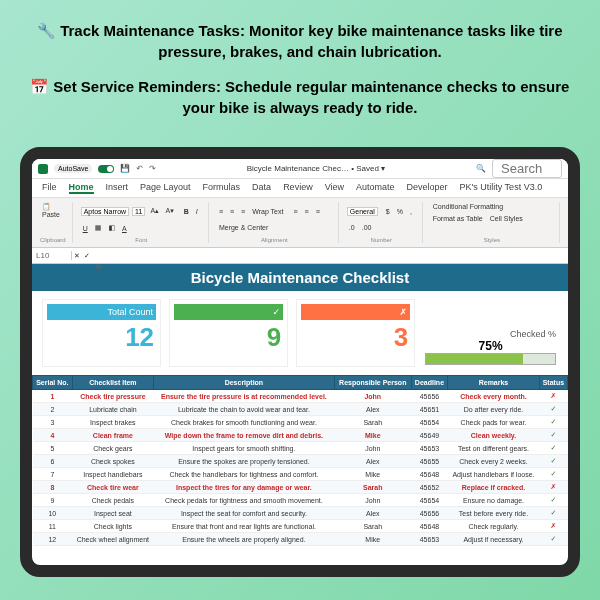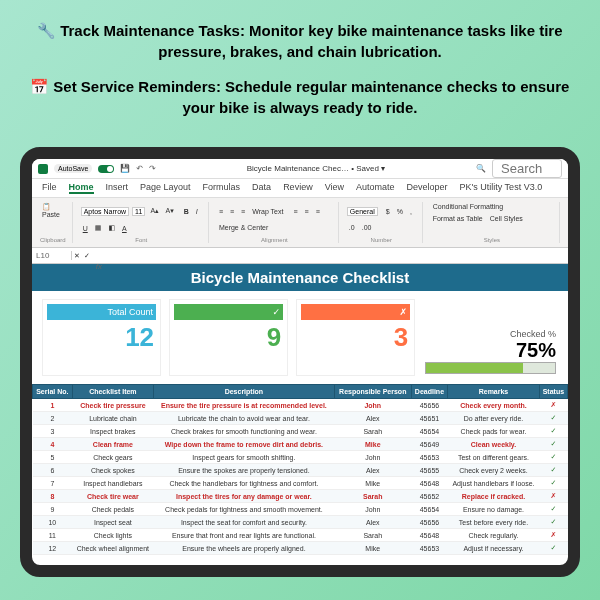--- a/index.html
+++ b/index.html
@@ -33,21 +33,21 @@
 .banner { background:#1e6b8c; color:#fff; text-align:center; font-size:15px; font-weight:bold; padding:5px; }
 .cards { display:flex; justify-content:space-around; padding:8px 10px; background:#fff; gap:8px; }
 .card { flex:1; text-align:right; border:1px solid #eee; padding:4px; }
 .card-h { font-size:9px; padding:3px; color:#fff; }
 .card-v { font-size:26px; font-weight:bold; padding:2px; }
 .c-total .card-h { background:#3bb4d8; } .c-total .card-v { color:#3bb4d8; }
 .c-done .card-h { background:#4caf50; } .c-done .card-v { color:#4caf50; }
 .c-not .card-h { background:#ff7043; } .c-not .card-v { color:#ff7043; }
 .prog { flex:1.2; padding:2px;margin-top:28px; }
 .prog-t { font-size:9px; color:#555; text-align:right; }
-.prog-v { font-size:20px; font-weight:bold; text-align:right; }
+.prog-v { font-size:12px; font-weight:bold; text-align:center; }
 .prog-bar { height:12px; background:#dfe8dc; border:1px solid #aaa; position:relative; }
 .prog-fill { height:100%; background:#8bc34a; }
 table { width:100%; border-collapse:collapse; font-size:7px; }
 th { background:#2b6a8a; color:#fff; padding:3px 2px; font-weight:bold; text-align:center; border:1px solid #1e5570; }
 td { padding:2px; text-align:center; border-bottom:1px solid #eee; color:#333; }
 tr:nth-child(even) td { background:#f5f9fb; }
 .red { color:#c62828; font-weight:bold; }
 .stx { color:#c62828; }
 .sty { color:#2e7d32; }
 </style>

